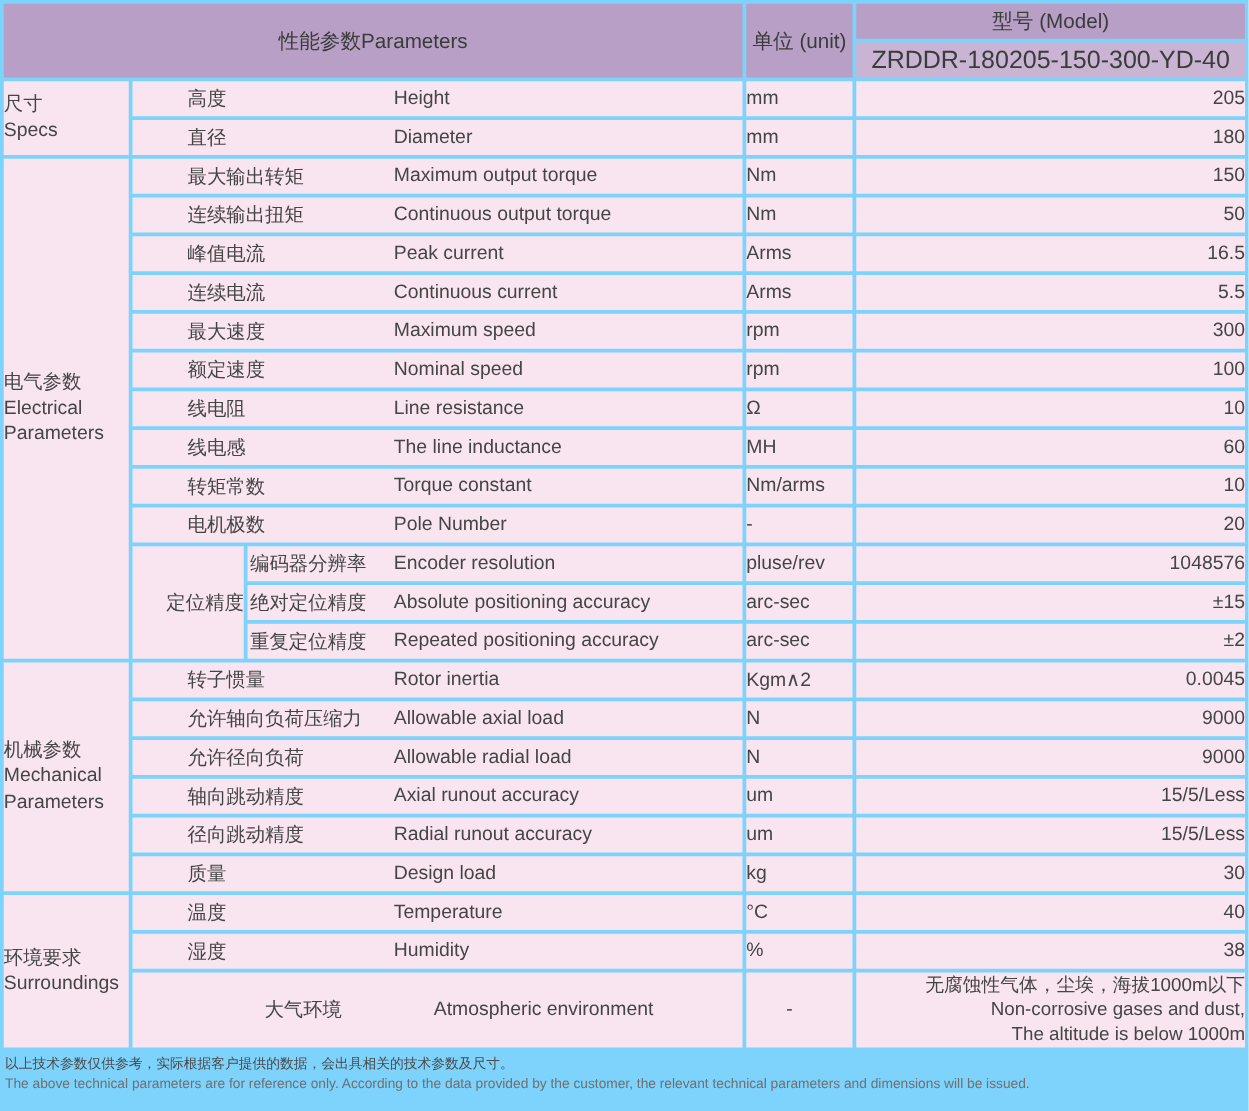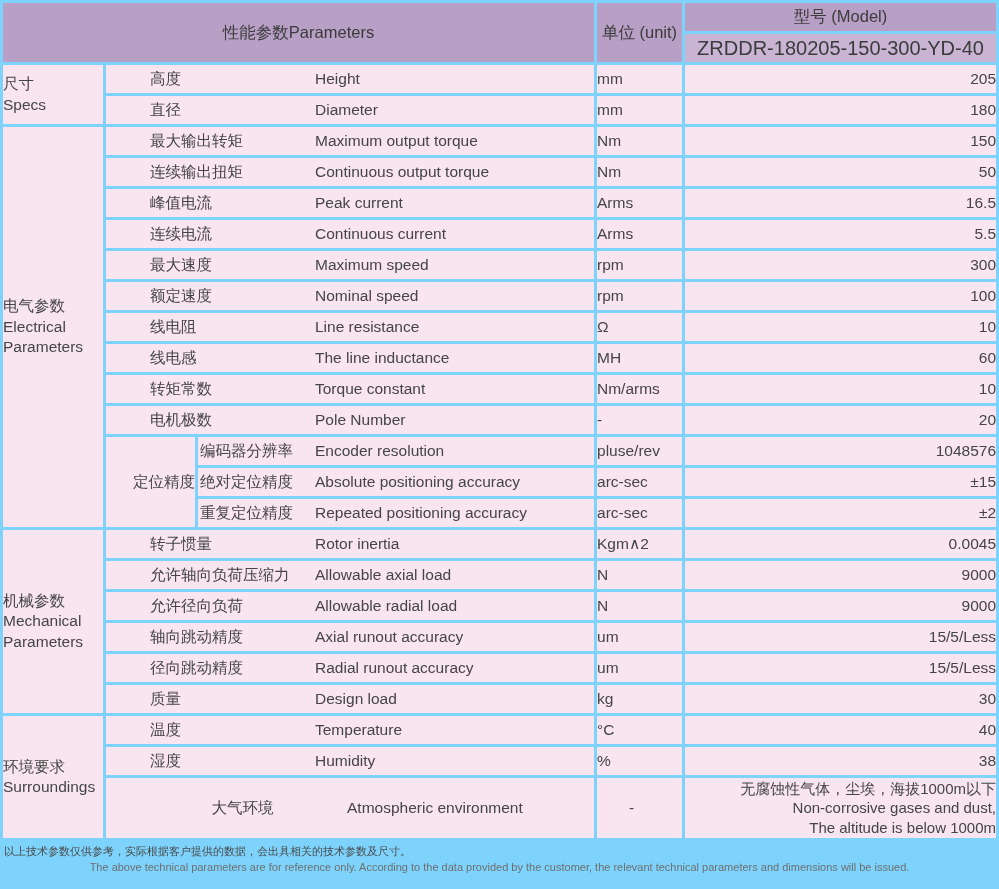--- a/index.html
+++ b/index.html
@@ -72,21 +72,20 @@
   }
   .footer .cn {
     font-size: 11px;
     color: #4a4a4a;
     line-height: 1.45;
   }
   .footer .en {
     font-size: 11px;
     color: #6f6f6f;
     line-height: 1.45;
-    text-align: center;
   }
 </style>
 </head>
 <body>
 
 <div class="sheet">
   <table class="spec">
     <colgroup>
       <col style="width:100px">
         <col style="width:89px">

